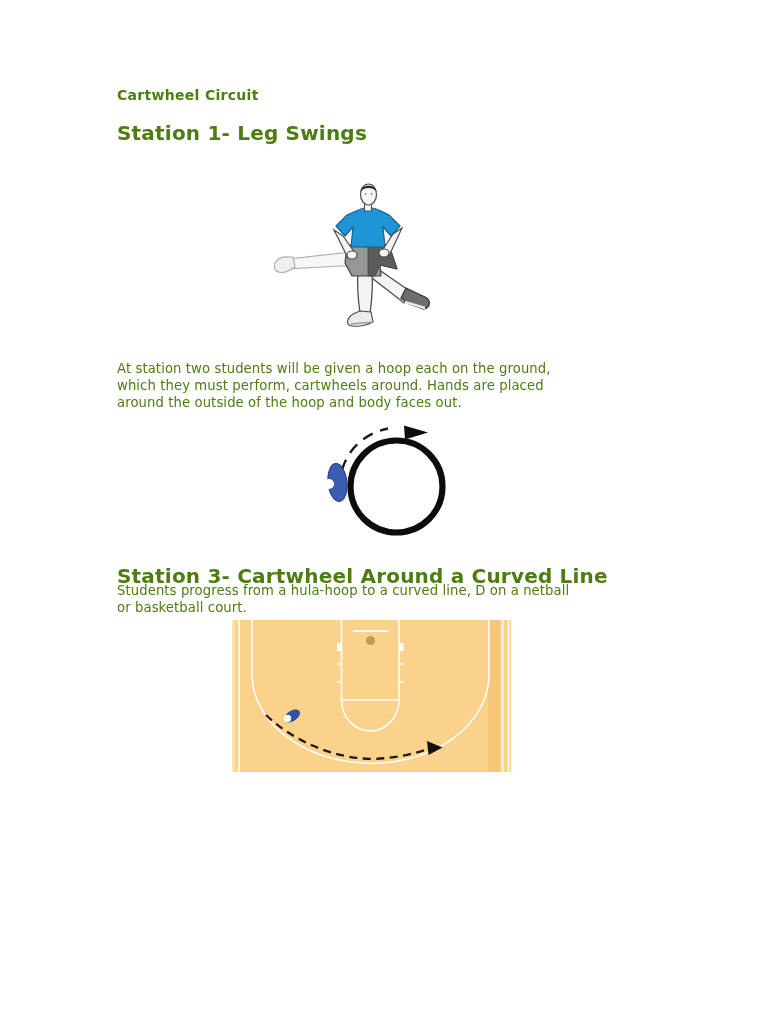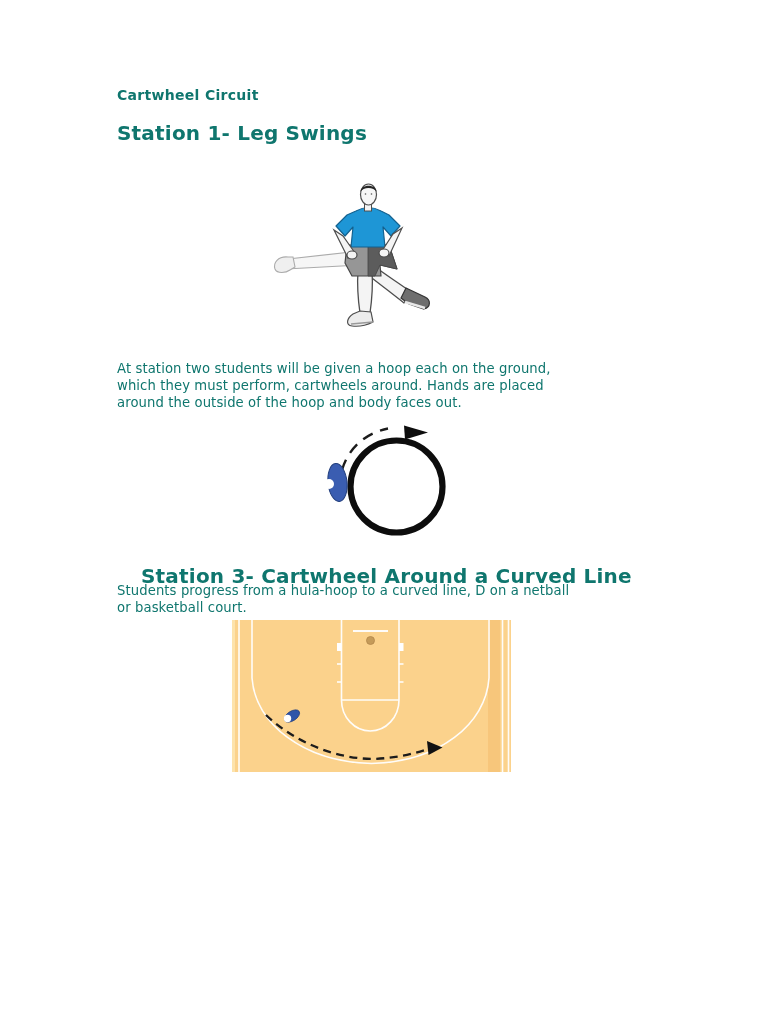--- a/index.html
+++ b/index.html
@@ -1,21 +1,21 @@
 <!DOCTYPE html>
 <html><head>
 <meta charset="utf-8">
 <style>
   html,body{margin:0;padding:0;background:#ffffff;}
   .page{
     position:relative;
     width:768px;height:1024px;
     background:#ffffff;
     font-family:"DejaVu Sans","Liberation Sans",sans-serif;
-    color:#0f766e;
+    color:#4d7c0f;
     overflow:hidden;
   }
   .abs{position:absolute;}
   .doc-title{
     left:117px;top:87px;
     font-size:14px;font-weight:bold;letter-spacing:.3px;
   }
   .sec-heading{
     left:117px;
     font-size:20px;font-weight:bold;letter-spacing:.2px;
@@ -23,21 +23,21 @@
   .sec-body{
     left:117px;
     font-size:13.2px;line-height:17px;letter-spacing:.1px;
     width:560px;
     white-space:pre-line;
   }
   #sec1-heading{top:121px;}
   #sec1-body{top:139px;}
   #sec2-heading{top:342px;}
   #sec2-body{top:360px;}
-  #sec3-heading{top:564px;margin-left:24px;}
+  #sec3-heading{top:564px;}
   #sec3-body{top:582px;}
   #fig-legswings{left:272px;top:181px;}
   #fig-hoop{left:322px;top:424px;}
   #fig-court{left:232px;top:620px;}
 </style>
 </head>
 <body>
 
 <div class="page">
 

